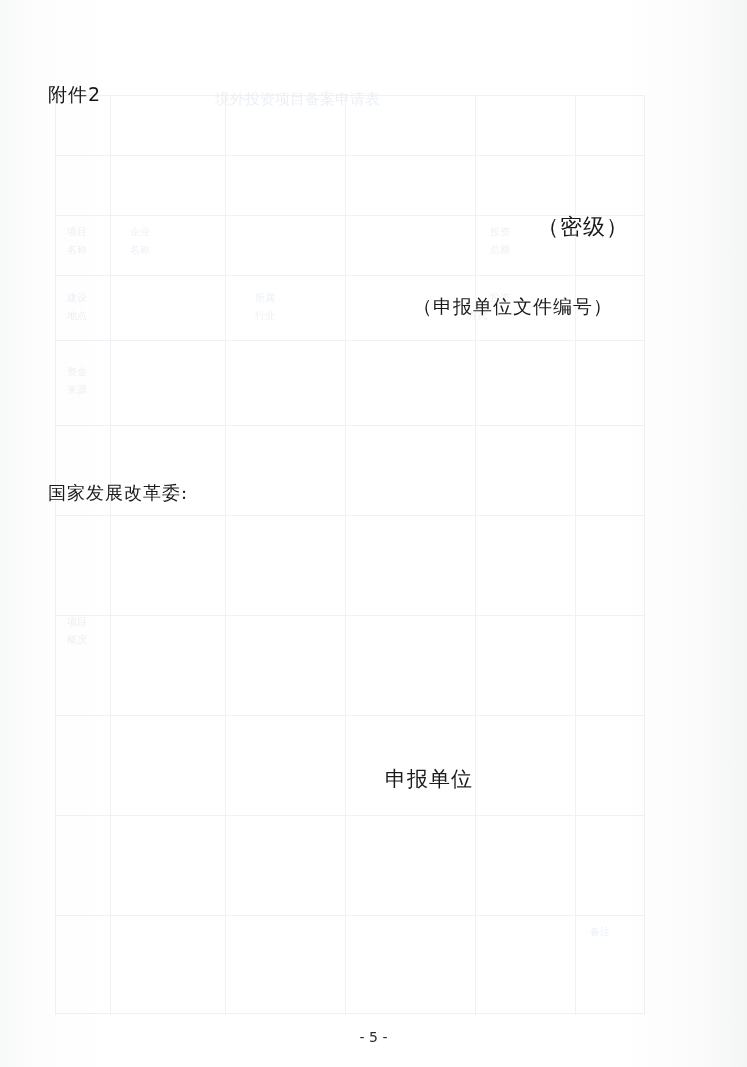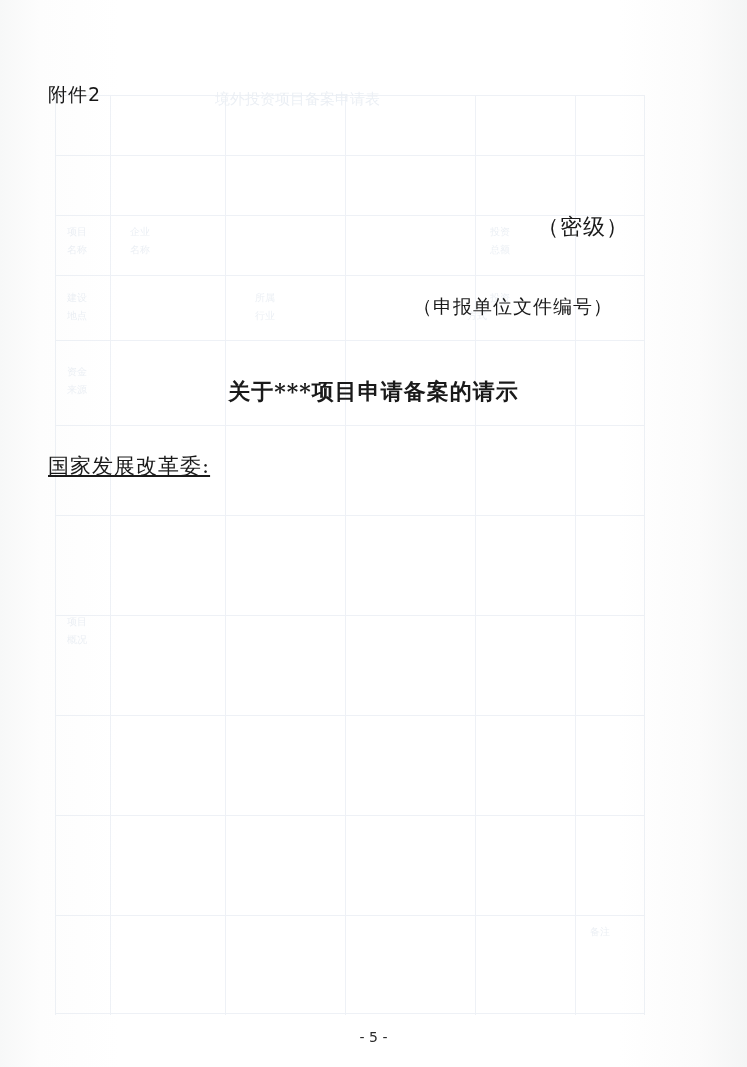--- a/index.html
+++ b/index.html
@@ -105,24 +105,23 @@
     top: 377px;
     text-align: center;
     font-size: 22px;
     font-weight: bold;
     letter-spacing: 1px;
   }
 
   .recipient {
     position: absolute;
     left: 48px;
-    top: 452px;
-    font-size: 21px;
-    letter-spacing: 1px;
-    text-decoration: underline;
+    top: 481px;
+    font-size: 18px;
+    letter-spacing: 1px;
   }
 
   .body-para {
     position: absolute;
     left: 48px;
     right: 52px;
     top: 503px;
     font-size: 21px;
     line-height: 45px;
     letter-spacing: 0.5px;
@@ -208,24 +207,24 @@
 
   <div class="content">
 
     <div class="attachment-label">附件2</div>
 
     <div class="secrecy">（密级）</div>
 
 
     <div class="doc-number">（申报单位文件编号）</div>
 
-    <div class="doc-title">关于***项目申请备案的请示</div>
 
     <div class="recipient">国家发展改革委:</div>
 
 
     <div class="signature">
+      <div class="sig-line">申报单位</div>
     </div>
 
     <div class="page-number">- 5 -</div>
 
   </div>
 </div>
 
 </body></html>

